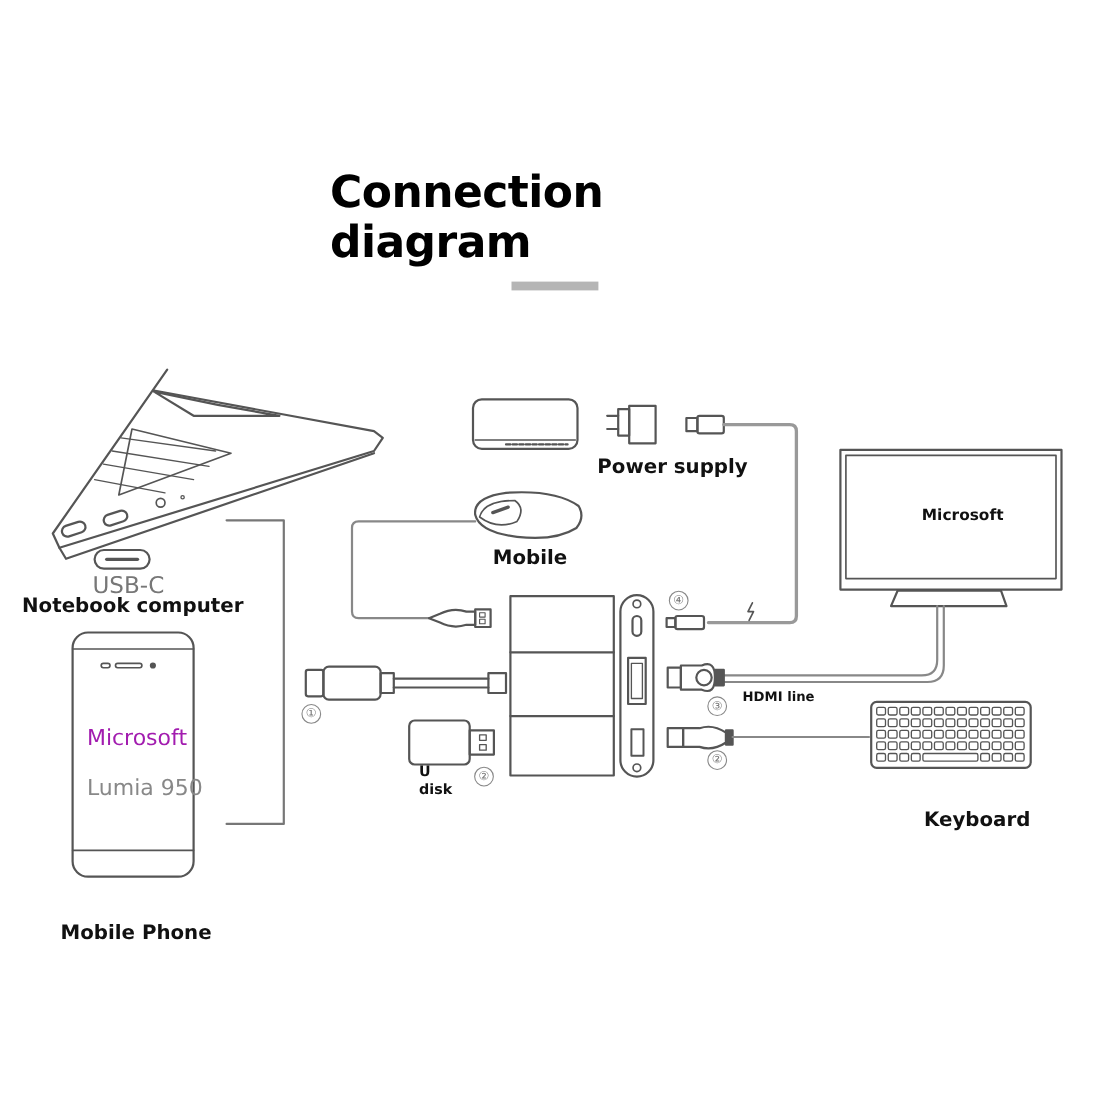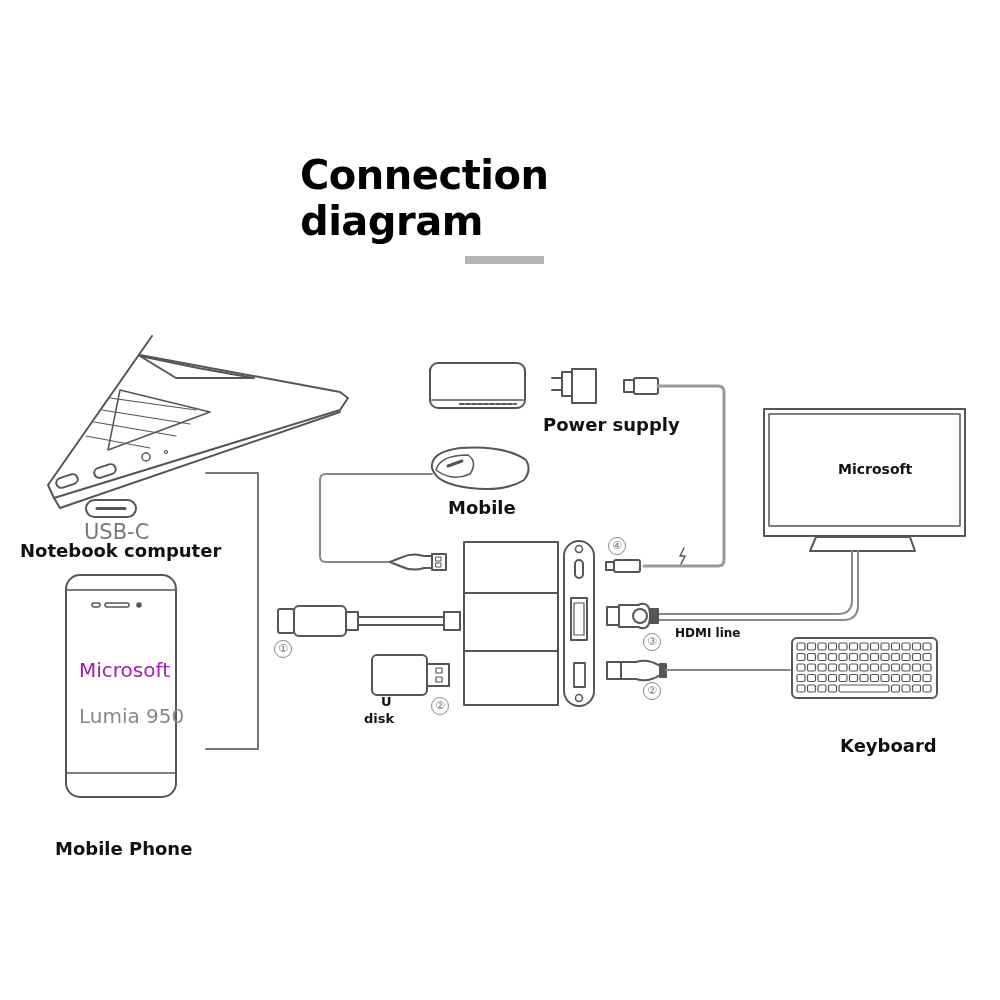--- a/index.html
+++ b/index.html
@@ -211,19 +211,19 @@
 <div class="lbl-gray" style="left:79px;top:658px;font-size:20px;color:#a21caf;">Microsoft</div>
 <div class="lbl-gray" style="left:79px;top:704px;font-size:20px;color:#888;">Lumia 950</div>
 <div class="lbl lbl-lg" style="left:55px;top:806px;font-size:18px;margin-top:32px;">Mobile Phone</div>
 
 <div class="lbl lbl-lg" style="left:543px;top:414px;font-size:18px;">Power supply</div>
 <div class="lbl lbl-lg" style="left:448px;top:497px;font-size:18px;">Mobile</div>
 <div class="lbl lbl-sm" style="left:838px;top:461px;">Microsoft</div>
 <div class="lbl lbl-lg" style="left:675px;top:626px;font-size:12px;">HDMI line</div>
 <div class="lbl lbl-lg" style="left:840px;top:707px;font-size:18px;margin-top:28px;">Keyboard</div>
 <div class="lbl lbl-sm" style="left:381px;top:694px;font-size:13px;">U</div>
-<div class="lbl lbl-sm" style="left:364px;top:711px;font-size:13px;text-align:center;">disk</div>
+<div class="lbl lbl-sm" style="left:381px;top:711px;font-size:13px;text-align:center;">disk</div>
 
 <div class="num" style="left:274px;top:640px;">①</div>
 <div class="num" style="left:431px;top:697px;">②</div>
 <div class="num" style="left:643px;top:682px;">②</div>
 <div class="num" style="left:643px;top:633px;">③</div>
 <div class="num" style="left:608px;top:537px;">④</div>
 
 </body></html>

